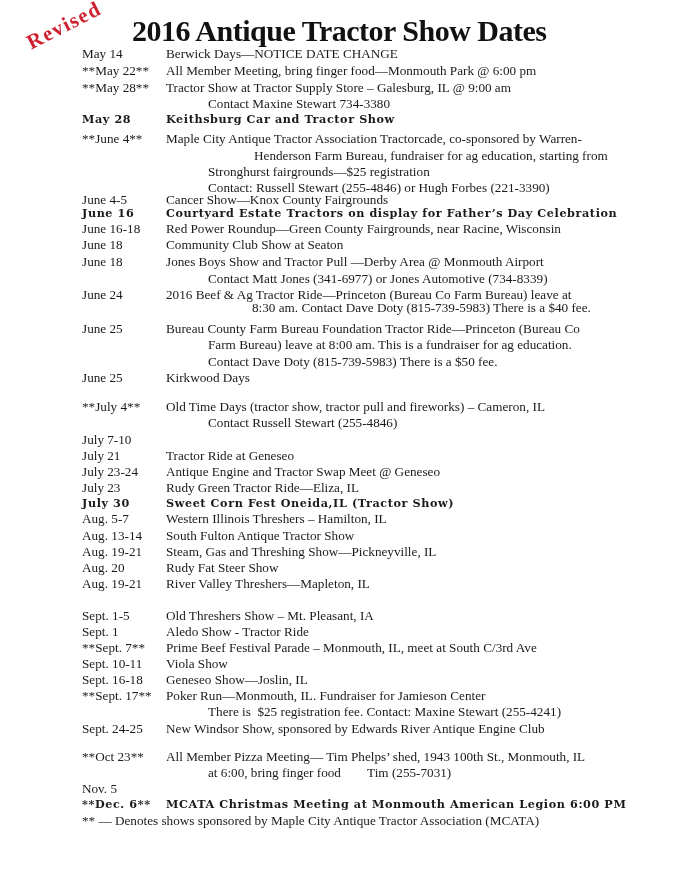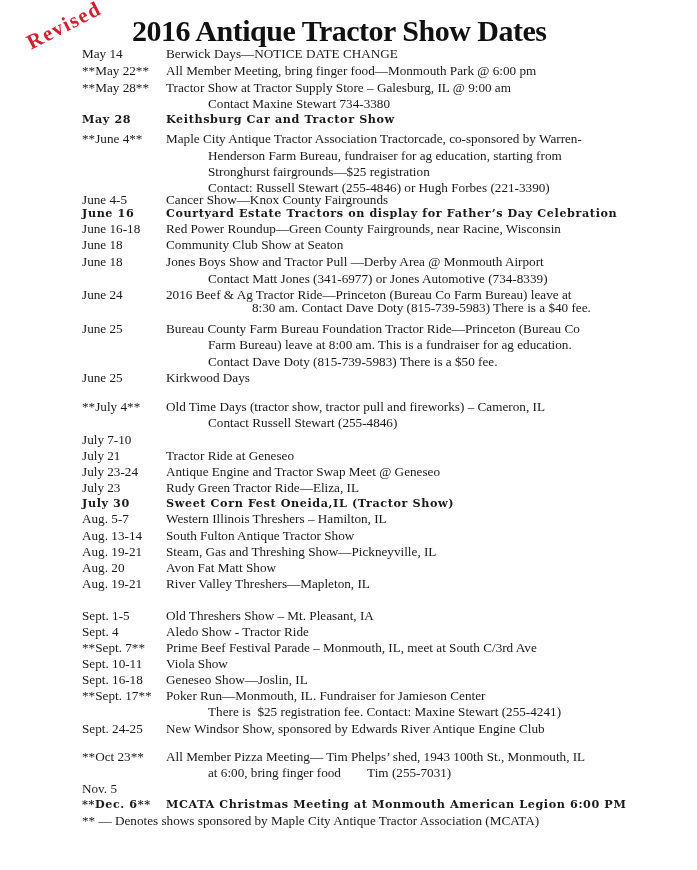--- a/index.html
+++ b/index.html
@@ -43,21 +43,21 @@
     </div>
     <div class="line bold" style="top: 111px;">
       <span class="date">May 28</span>
       <span class="desc">Keithsburg Car and Tractor Show</span>
     </div>
     <div class="line" style="top: 130px;">
       <span class="date">**June 4**</span>
       <span class="desc">Maple City Antique Tractor Association Tractorcade, co-sponsored by Warren-</span>
     </div>
     <div class="line" style="top: 147px;">
-      <span class="cont" style="white-space: pre;">Henderson Farm Bureau, fundraiser for ag education, starting from</span>
+      <span class="cont" style="white-space: pre; margin-left: 46px;">Henderson Farm Bureau, fundraiser for ag education, starting from</span>
     </div>
     <div class="line" style="top: 163px;">
       <span class="cont" style="white-space: pre; text-align: right;">Stronghurst fairgrounds—$25 registration</span>
     </div>
     <div class="line" style="top: 179px;">
       <span class="cont" style="white-space: pre;">Contact: Russell Stewart (255-4846) or Hugh Forbes (221-3390)</span>
     </div>
     <div class="line" style="top: 191px;">
       <span class="date">June 4-5</span>
       <span class="desc">Cancer Show—Knox County Fairgrounds</span>
@@ -135,32 +135,32 @@
     <div class="line" style="top: 527px;">
       <span class="date">Aug. 13-14</span>
       <span class="desc">South Fulton Antique Tractor Show</span>
     </div>
     <div class="line" style="top: 543px;">
       <span class="date">Aug. 19-21</span>
       <span class="desc">Steam, Gas and Threshing Show—Pickneyville, IL</span>
     </div>
     <div class="line" style="top: 559px;">
       <span class="date">Aug. 20</span>
-      <span class="desc">Avon Fat Matt Show</span>
+      <span class="desc">Rudy Fat Steer Show</span>
     </div>
     <div class="line" style="top: 575px;">
       <span class="date">Aug. 19-21</span>
       <span class="desc">River Valley Threshers—Mapleton, IL</span>
     </div>
     <div class="line" style="top: 607px;">
       <span class="date">Sept. 1-5</span>
       <span class="desc">Old Threshers Show – Mt. Pleasant, IA</span>
     </div>
     <div class="line" style="top: 623px;">
-      <span class="date">Sept. 4</span>
+      <span class="date">Sept. 1</span>
       <span class="desc">Aledo Show - Tractor Ride</span>
     </div>
     <div class="line" style="top: 639px;">
       <span class="date">**Sept. 7**</span>
       <span class="desc">Prime Beef Festival Parade – Monmouth, IL, meet at South C/3rd Ave</span>
     </div>
     <div class="line" style="top: 655px;">
       <span class="date">Sept. 10-11</span>
       <span class="desc">Viola Show</span>
     </div>

